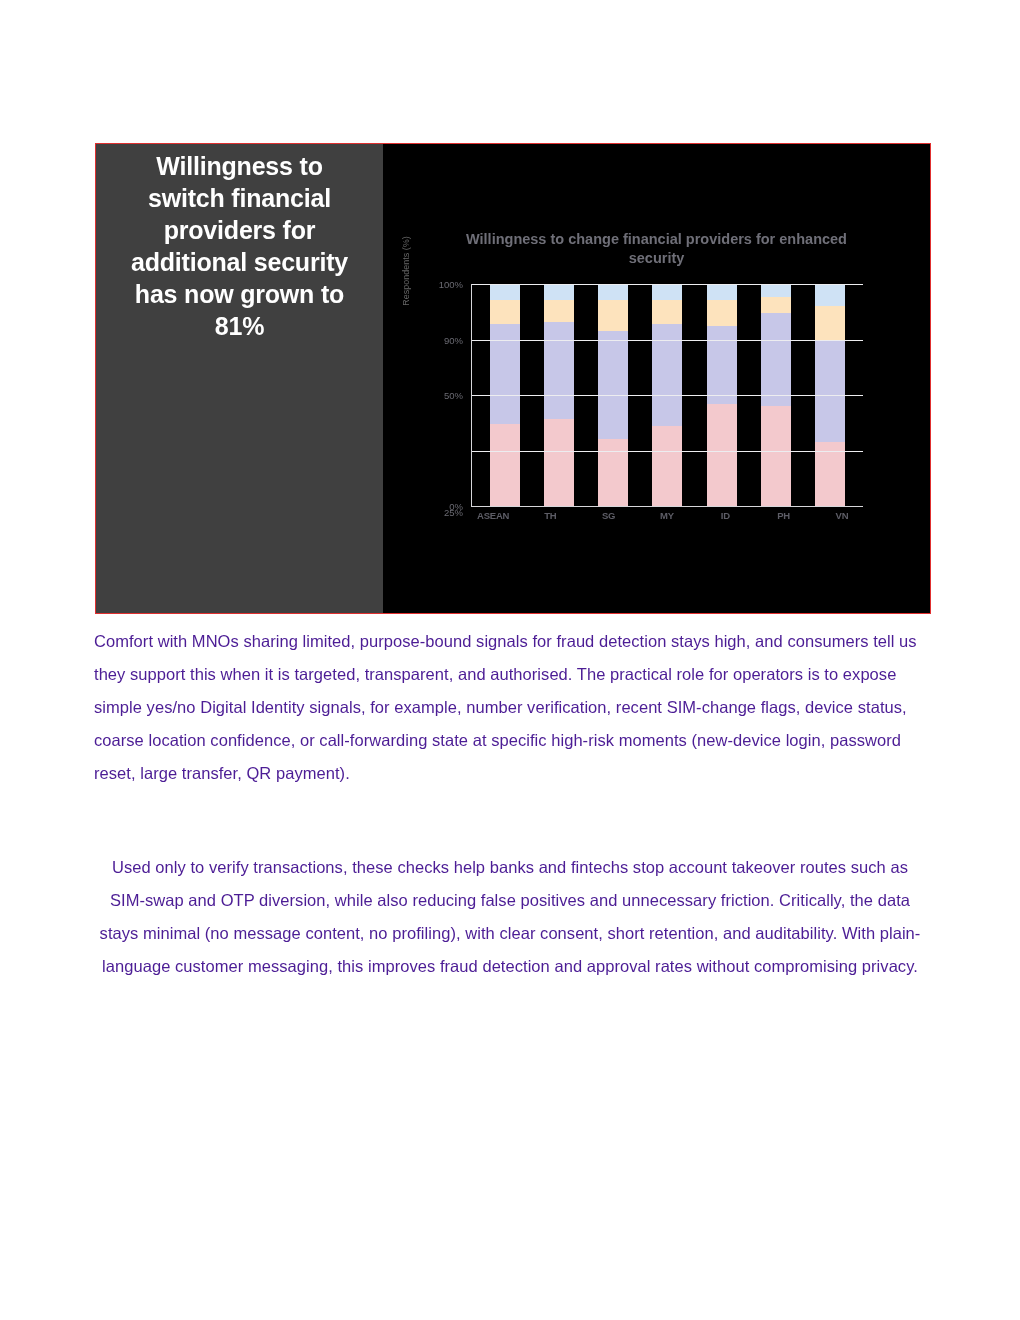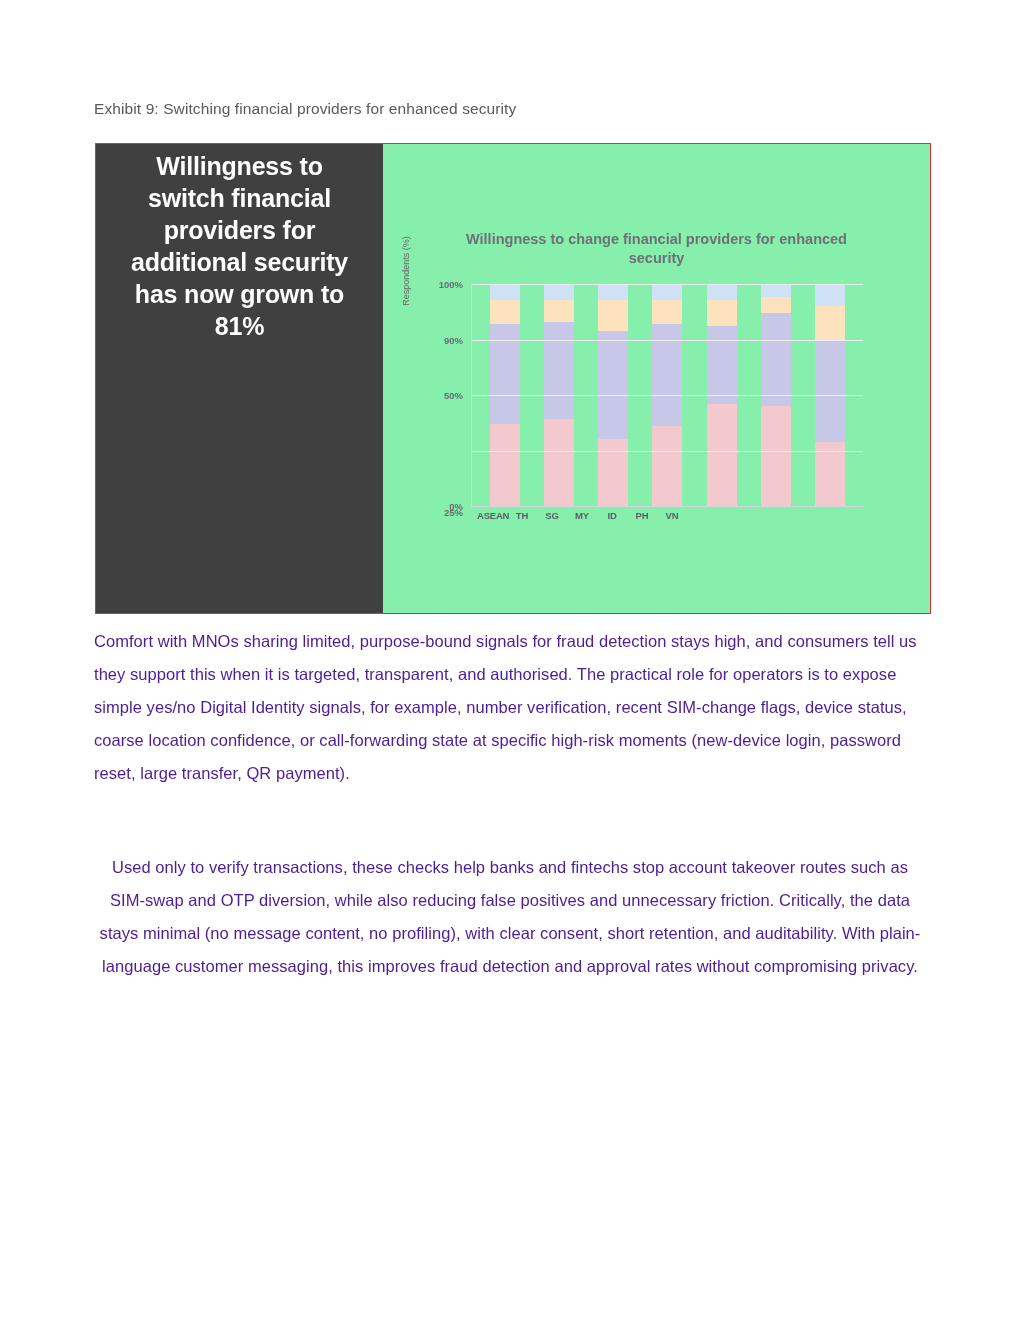--- a/index.html
+++ b/index.html
@@ -57,21 +57,21 @@
     padding: 0 22px;
     letter-spacing: -0.2px;
     margin-top: 6px;
   }
   .figure-right {
     position: absolute;
     left: 287px;
     top: 0;
     right: 0;
     height: 100%;
-    background: #86efac;
+    background: #000000;
   }
   .chart-title {
     position: absolute;
     left: 0;
     right: 0;
     top: 86px;
     text-align: center;
     font-size: 14.5px;
     font-weight: bold;
     color: #6f6f78;
@@ -103,21 +103,21 @@
     position: absolute;
     left: 0;
     top: 0;
     width: 46px;
     height: 222px;
   }
   .tick {
     position: absolute;
     right: 6px;
     font-size: 9.5px;
-    font-weight: bold;
+    font-weight: normal;
     color: #6a6a72;
     transform: translateY(-50%);
   }
   .plot {
     position: absolute;
     left: 48px;
     top: 0;
     right: 0;
     height: 222px;
     border-left: 1px solid #d6d6da;
@@ -147,21 +147,21 @@
     justify-content: flex-end;
     position: relative;
   }
   .seg { width: 100%; }
   .x-labels {
     position: absolute;
     left: 48px;
     right: 0;
     top: 226px;
     display: flex;
-    justify-content: flex-start;
+    justify-content: space-between;
     padding: 0 6px;
     box-sizing: border-box;
   }
   .x-label {
     width: 30px;
     text-align: center;
     font-size: 9.5px;
     font-weight: bold;
     color: #5d5d66;
     letter-spacing: -0.2px;
@@ -197,21 +197,20 @@
     letter-spacing: 0.05px;
   }
   #para1 { top: 625px; }
   #para2 { top: 851px; text-align: center; }
 </style>
 </head>
 <body>
 
 <div class="page">
 
-  <div class="exhibit-caption">Exhibit 9: Switching financial providers for enhanced security</div>
 
   <div class="figure">
 
     <div class="figure-left">
       <div class="figure-left-text">Willingness to switch financial providers for additional security has now grown to 81%</div>
     </div>
 
     <div class="figure-right">
 
       <div class="chart-title">Willingness to change financial providers for enhanced security</div>

